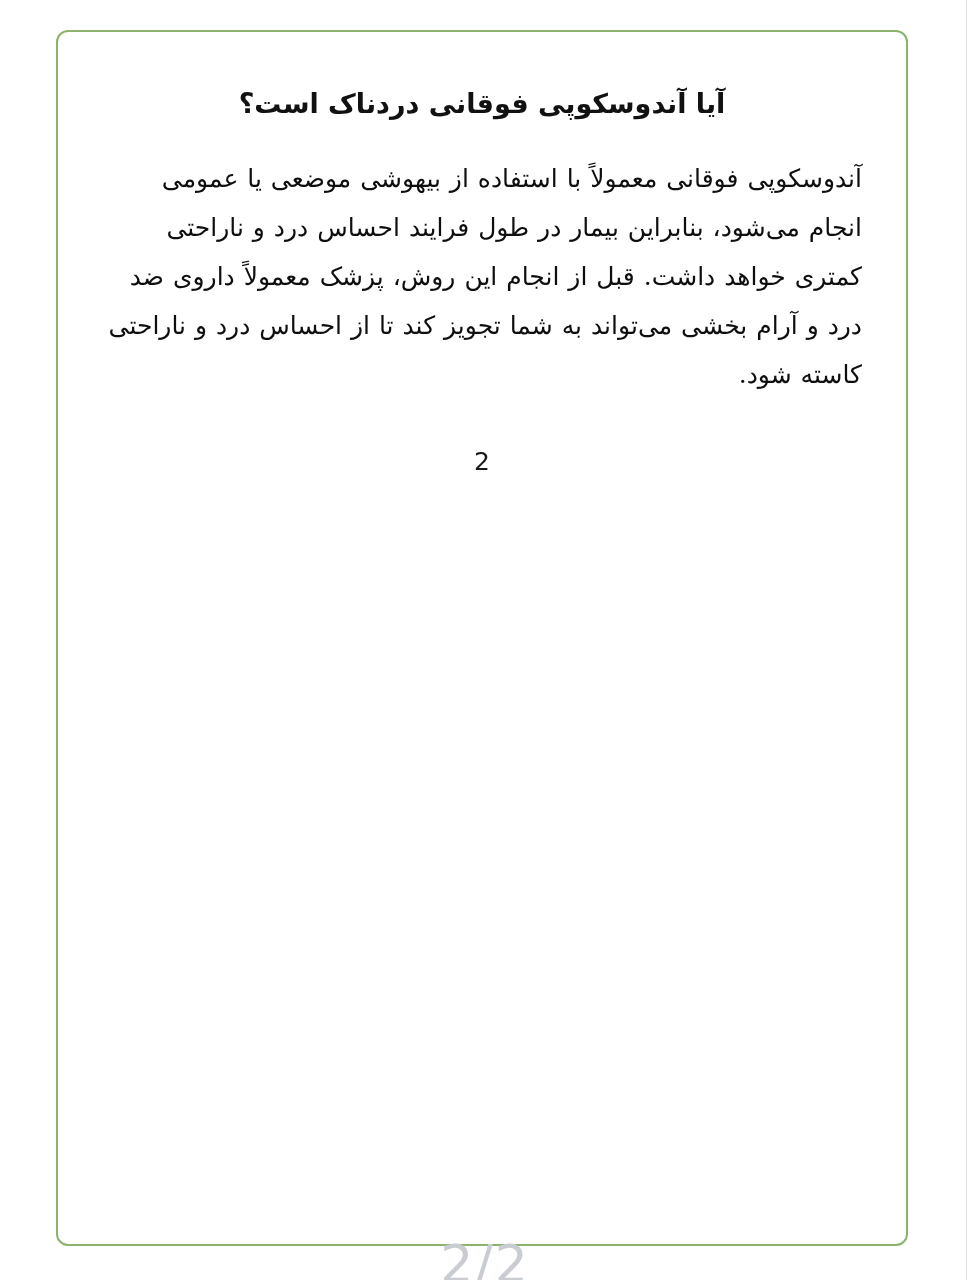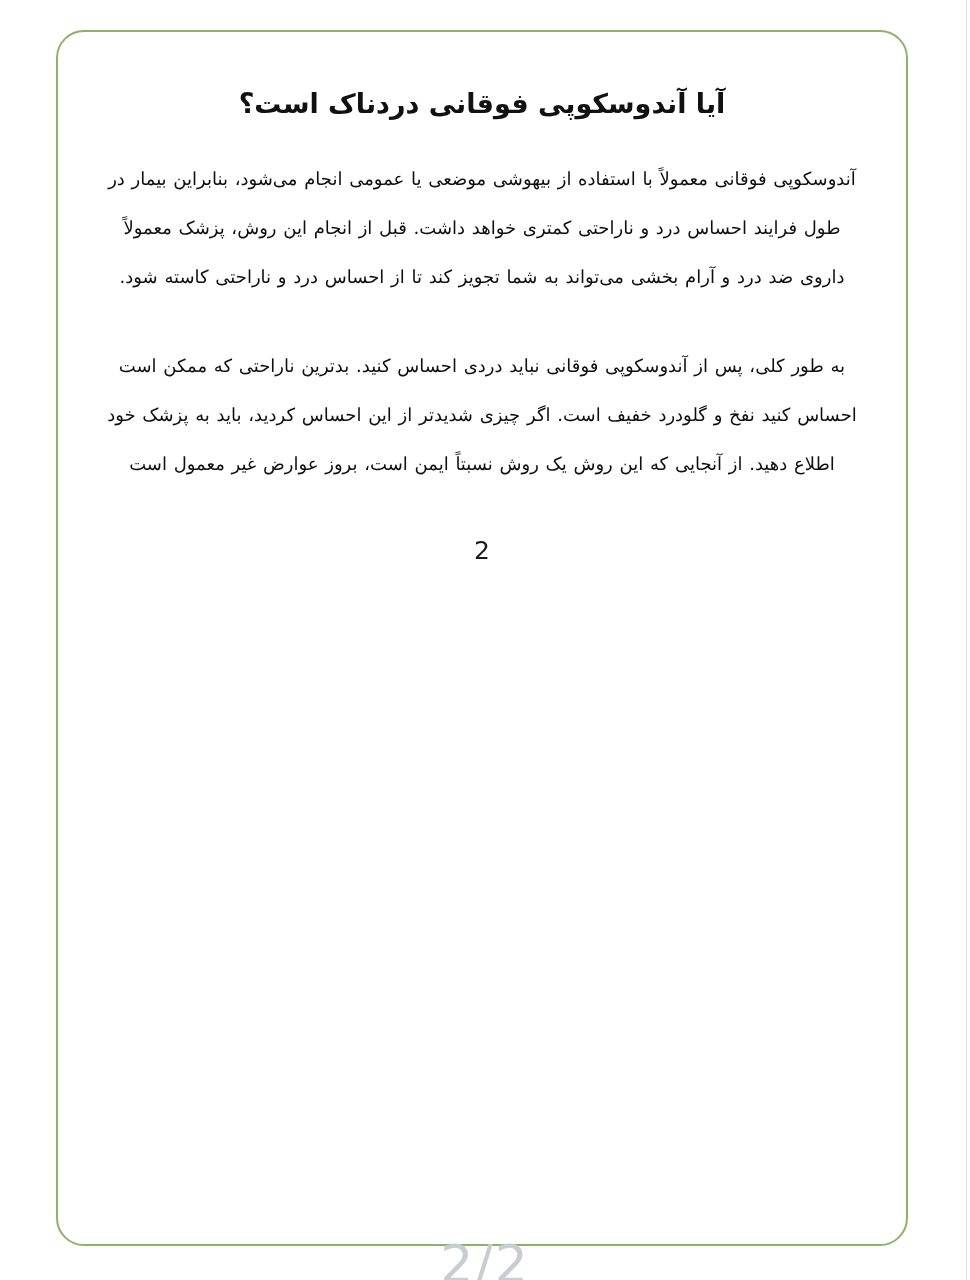--- a/index.html
+++ b/index.html
@@ -36,21 +36,21 @@
 
   
   .doc-card {
     position: absolute;
     left: 56px;
     top: 30px;
     width: 852px;          
     height: 1216px;
     box-sizing: border-box;
     border: 2px solid #8cb36b;
-    border-radius: 28px;
+    border-radius: 12px;
     background: #ffffff;
     padding: 46px 44px 20px 44px;
     overflow: hidden;
   }
 
   
   .doc-title {
     font-family: "DejaVu Sans", "Liberation Sans", sans-serif;
     font-weight: 700;
     font-size: 27px;
@@ -63,24 +63,24 @@
   }
 
   
   .doc-body {
     direction: rtl;
     text-align: center;
   }
 
   .doc-paragraph {
     font-family: "DejaVu Serif", "Liberation Serif", serif;
-    font-size: 18px;
+    font-size: 25px;
     line-height: 49px;
     color: #0e0e0e;
-    text-align: center;
+    text-align: right;
     direction: rtl;
     margin: 0 0 40px 0;
     word-spacing: 1px;
   }
 
   .doc-paragraph:last-of-type {
     margin-bottom: 0;
   }
 
   
@@ -120,21 +120,20 @@
 
   <div class="doc-card">
 
     <h1 class="doc-title">آیا آندوسکوپی فوقانی دردناک است؟</h1>
 
     <div class="doc-body">
 
       <p class="doc-paragraph">آندوسکوپی فوقانی معمولاً با استفاده از بیهوشی موضعی یا عمومی انجام می‌شود، بنابراین بیمار در طول فرایند احساس درد و ناراحتی کمتری خواهد داشت. قبل از انجام این روش، پزشک معمولاً داروی ضد درد و آرام بخشی می‌تواند به شما تجویز کند تا از احساس درد و ناراحتی کاسته شود.</p>
 
 
-      <p class="doc-paragraph">به طور کلی، پس از آندوسکوپی فوقانی نباید دردی احساس کنید. بدترین ناراحتی که ممکن است احساس کنید نفخ و گلودرد خفیف است. اگر چیزی شدیدتر از این احساس کردید، باید به پزشک خود اطلاع دهید. از آنجایی که این روش یک روش نسبتاً ایمن است، بروز عوارض غیر معمول است</p>
 
     </div>
 
     <div class="page-number">2</div>
 
   </div>
 
   <div class="pager-badge">
     <span>2/2</span>
   </div>

